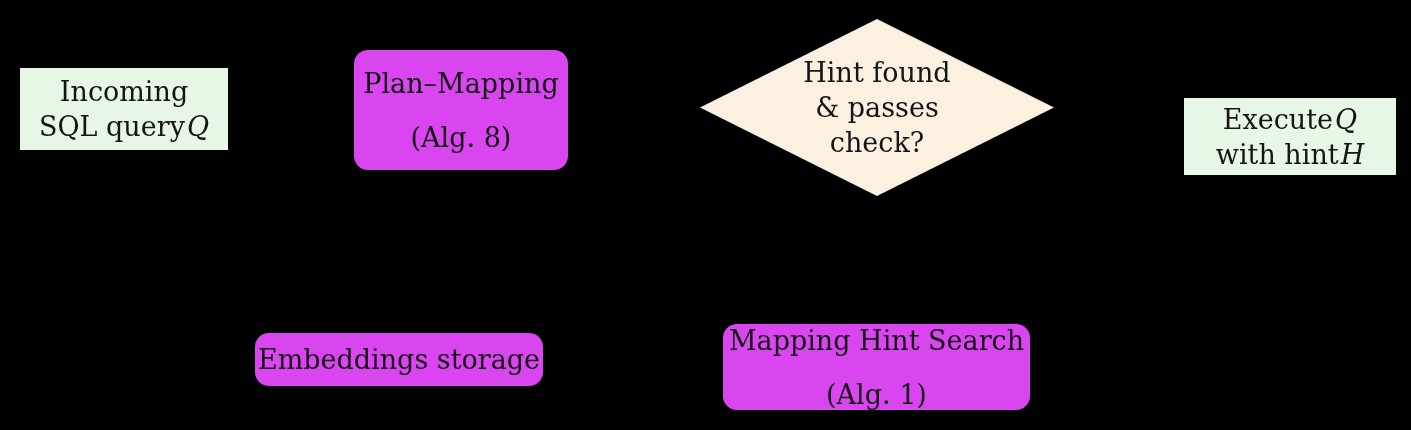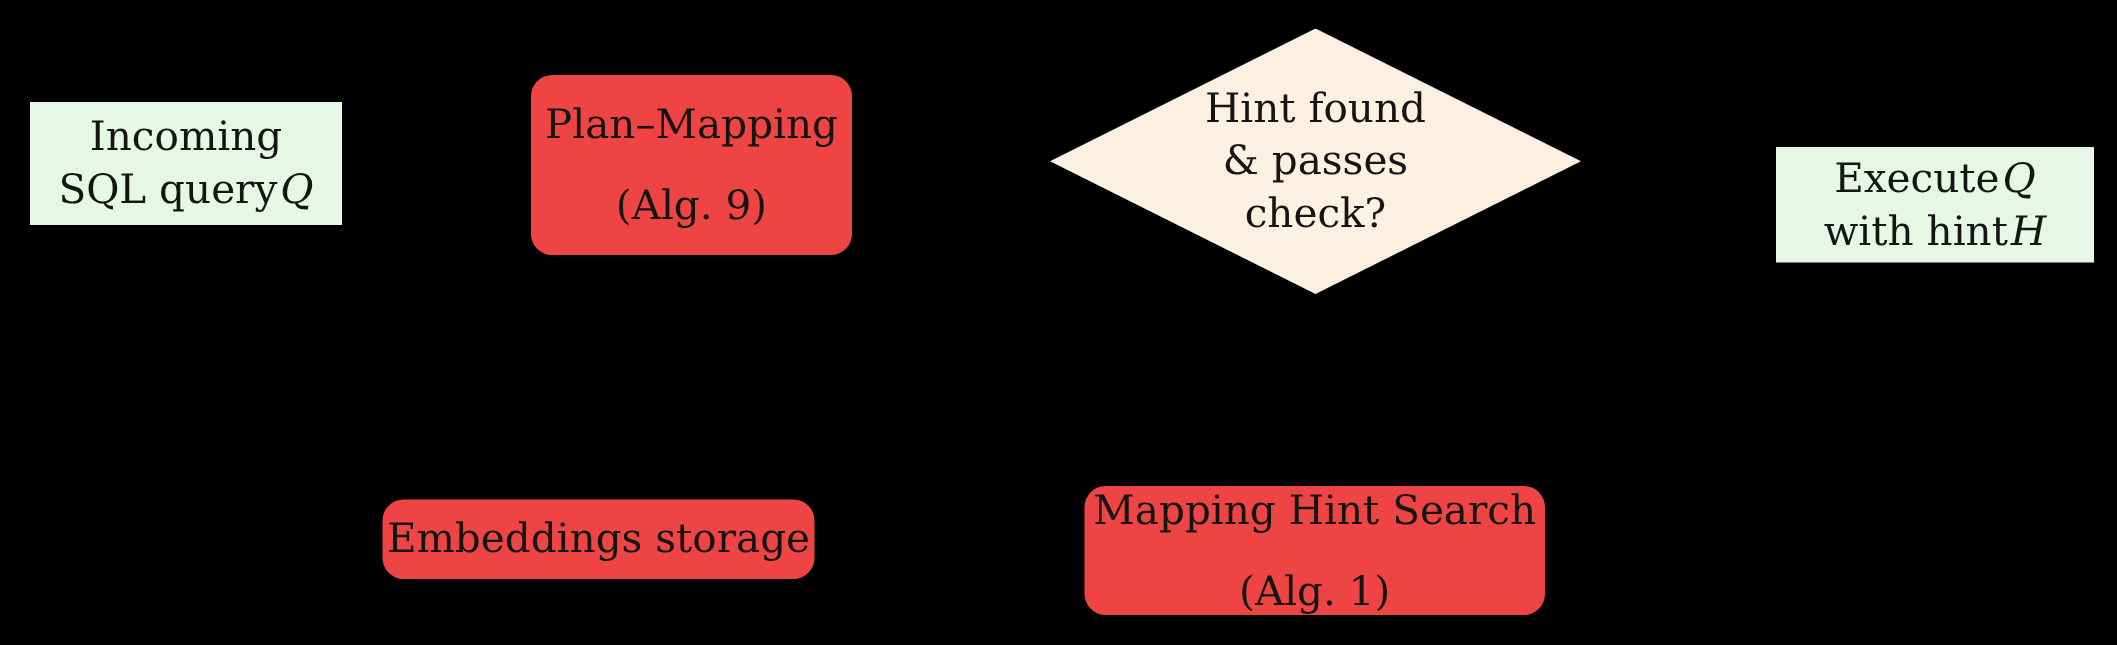--- a/index.html
+++ b/index.html
@@ -24,21 +24,21 @@
     justify-content: center;
     text-align: center;
     font-size: 27px;
     line-height: 35px;
     box-sizing: border-box;
   }
   .rect-green {
     background: #e6f7e6;
   }
   .round-lavender {
-    background: #ef4444;
+    background: #d946ef;
     border-radius: 14px;
     gap: 19px;
   }
   .diamond {
     background: #fcf0e1;
     clip-path: polygon(50% 0, 100% 50%, 50% 100%, 0 50%);
     text-align: right;
   }
   .var {
     font-style: italic;
@@ -59,21 +59,21 @@
 
   <div id="node-incoming" class="node rect-green">
     <span class="line">Incoming</span>
     <span class="line">
       <span>SQL query</span><span class="var">Q</span>
     </span>
   </div>
 
   <div id="node-plan" class="node round-lavender">
     <span class="line">Plan–Mapping</span>
-    <span class="line">(Alg. 9)</span>
+    <span class="line">(Alg. 8)</span>
   </div>
 
   <div id="node-decision" class="node diamond">
     <span class="line">Hint found</span>
     <span class="line">&amp; passes</span>
     <span class="line">check?</span>
   </div>
 
   <div id="node-execute" class="node rect-green">
     <span class="line">

